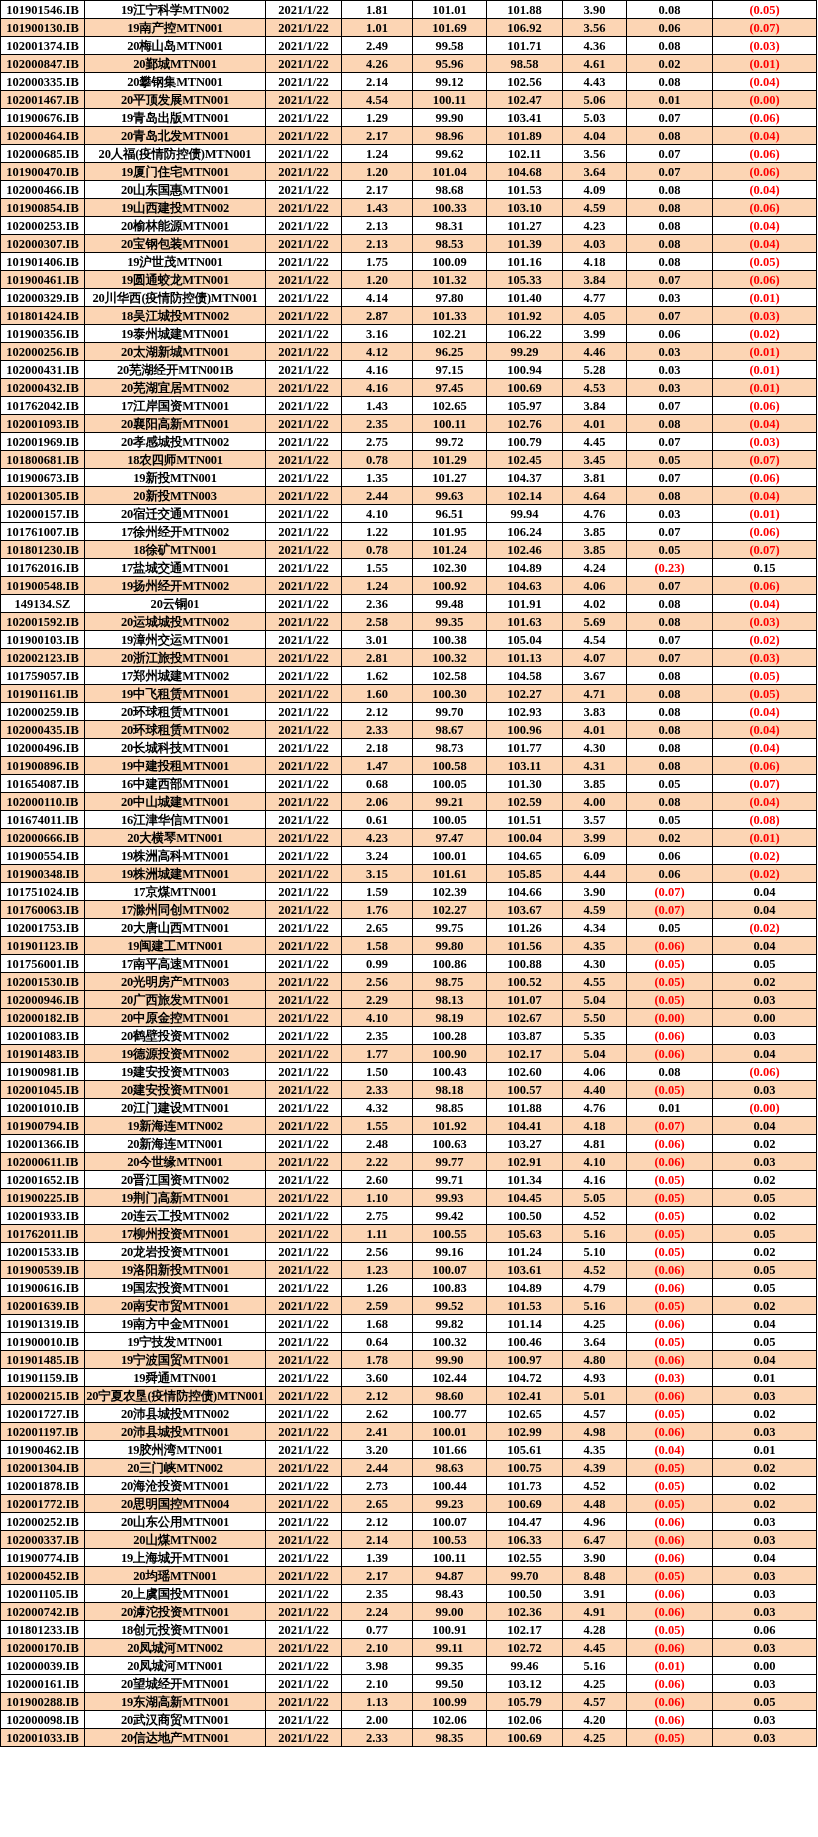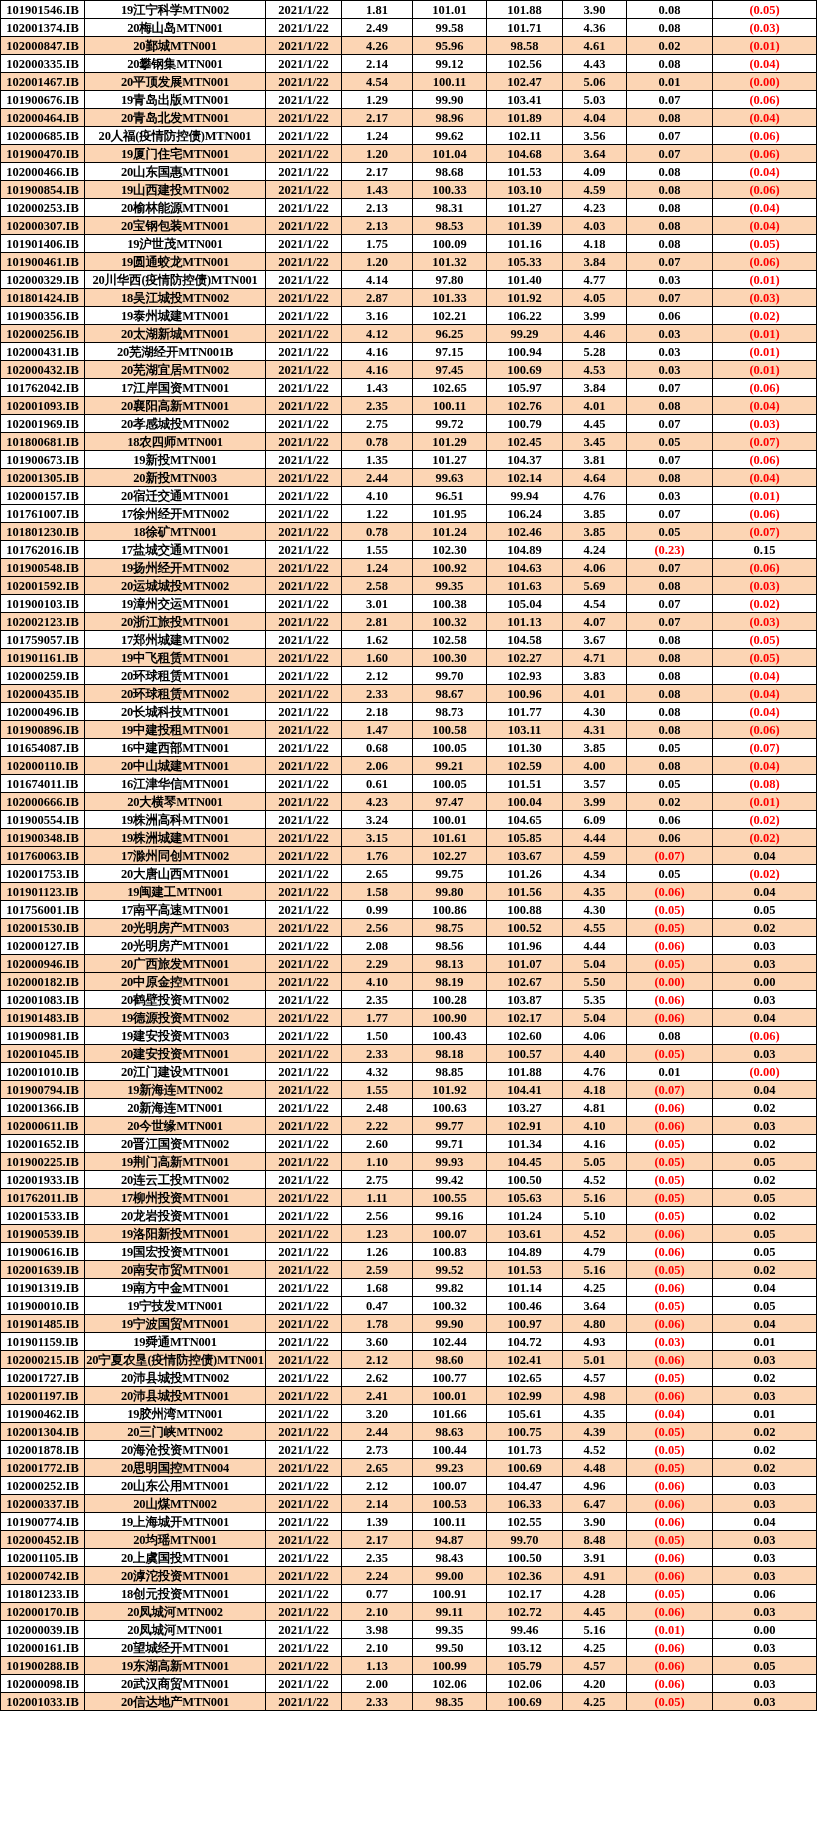--- a/index.html
+++ b/index.html
@@ -47,20 +47,31 @@
         <td>101901546.IB</td>
         <td class="name">19江宁科学MTN002</td>
         <td>2021/1/22</td>
         <td>1.81</td>
         <td>101.01</td>
         <td>101.88</td>
         <td>3.90</td>
         <td>0.08</td>
         <td class="neg">(0.05)</td>
       </tr>
+      <tr class="alt">
+        <td>101900130.IB</td>
+        <td class="name">19南产控MTN001</td>
+        <td>2021/1/22</td>
+        <td>1.01</td>
+        <td>101.69</td>
+        <td>106.92</td>
+        <td>3.56</td>
+        <td>0.06</td>
+        <td class="neg">(0.07)</td>
+      </tr>
       <tr>
         <td>102001374.IB</td>
         <td class="name">20梅山岛MTN001</td>
         <td>2021/1/22</td>
         <td>2.49</td>
         <td>99.58</td>
         <td>101.71</td>
         <td>4.36</td>
         <td>0.08</td>
         <td class="neg">(0.03)</td>
@@ -388,20 +399,31 @@
         <td>101900548.IB</td>
         <td class="name">19扬州经开MTN002</td>
         <td>2021/1/22</td>
         <td>1.24</td>
         <td>100.92</td>
         <td>104.63</td>
         <td>4.06</td>
         <td>0.07</td>
         <td class="neg">(0.06)</td>
       </tr>
+      <tr>
+        <td>149134.SZ</td>
+        <td class="name">20云铜01</td>
+        <td>2021/1/22</td>
+        <td>2.36</td>
+        <td>99.48</td>
+        <td>101.91</td>
+        <td>4.02</td>
+        <td>0.08</td>
+        <td class="neg">(0.04)</td>
+      </tr>
       <tr class="alt">
         <td>102001592.IB</td>
         <td class="name">20运城城投MTN002</td>
         <td>2021/1/22</td>
         <td>2.58</td>
         <td>99.35</td>
         <td>101.63</td>
         <td>5.69</td>
         <td>0.08</td>
         <td class="neg">(0.03)</td>
@@ -553,20 +575,31 @@
         <td>101900348.IB</td>
         <td class="name">19株洲城建MTN001</td>
         <td>2021/1/22</td>
         <td>3.15</td>
         <td>101.61</td>
         <td>105.85</td>
         <td>4.44</td>
         <td>0.06</td>
         <td class="neg">(0.02)</td>
       </tr>
+      <tr>
+        <td>101751024.IB</td>
+        <td class="name">17京煤MTN001</td>
+        <td>2021/1/22</td>
+        <td>1.59</td>
+        <td>102.39</td>
+        <td>104.66</td>
+        <td>3.90</td>
+        <td class="neg">(0.07)</td>
+        <td>0.04</td>
+      </tr>
       <tr class="alt">
         <td>101760063.IB</td>
         <td class="name">17滁州同创MTN002</td>
         <td>2021/1/22</td>
         <td>1.76</td>
         <td>102.27</td>
         <td>103.67</td>
         <td>4.59</td>
         <td class="neg">(0.07)</td>
         <td>0.04</td>
@@ -608,31 +641,20 @@
         <td>102001530.IB</td>
         <td class="name">20光明房产MTN003</td>
         <td>2021/1/22</td>
         <td>2.56</td>
         <td>98.75</td>
         <td>100.52</td>
         <td>4.55</td>
         <td class="neg">(0.05)</td>
         <td>0.02</td>
       </tr>
-      <tr>
-        <td>102000127.IB</td>
-        <td class="name">20光明房产MTN001</td>
-        <td>2021/1/22</td>
-        <td>2.08</td>
-        <td>98.56</td>
-        <td>101.96</td>
-        <td>4.44</td>
-        <td class="neg">(0.06)</td>
-        <td>0.03</td>
-      </tr>
       <tr class="alt">
         <td>102000946.IB</td>
         <td class="name">20广西旅发MTN001</td>
         <td>2021/1/22</td>
         <td>2.29</td>
         <td>98.13</td>
         <td>101.07</td>
         <td>5.04</td>
         <td class="neg">(0.05)</td>
         <td>0.03</td>
@@ -832,21 +854,21 @@
         <td>99.82</td>
         <td>101.14</td>
         <td>4.25</td>
         <td class="neg">(0.06)</td>
         <td>0.04</td>
       </tr>
       <tr>
         <td>101900010.IB</td>
         <td class="name">19宁技发MTN001</td>
         <td>2021/1/22</td>
-        <td>0.47</td>
+        <td>0.64</td>
         <td>100.32</td>
         <td>100.46</td>
         <td>3.64</td>
         <td class="neg">(0.05)</td>
         <td>0.05</td>
       </tr>
       <tr class="alt">
         <td>101901485.IB</td>
         <td class="name">19宁波国贸MTN001</td>
         <td>2021/1/22</td>

